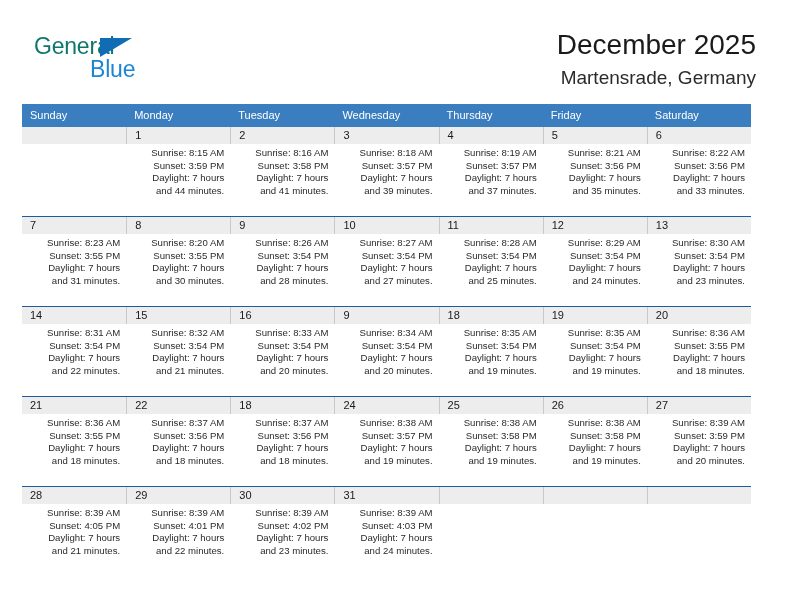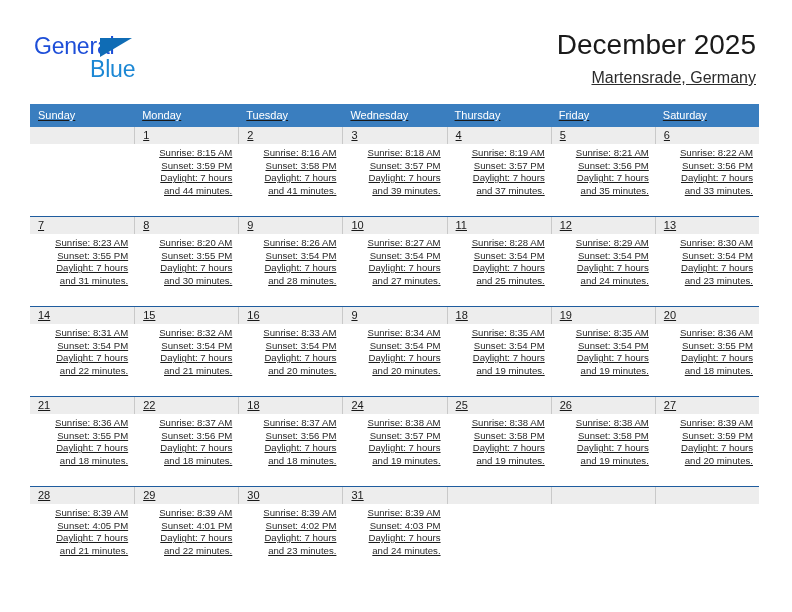--- a/index.html
+++ b/index.html
@@ -34,21 +34,21 @@
     top: 33px;
     width: 190px;
     height: 52px;
   }
   .logo-general {
     position: absolute;
     left: 0;
     top: 0;
     font-size: 23px;
     letter-spacing: -0.2px;
-    color: #1d4ed8;
+    color: #0f766e;
     font-family: "Liberation Sans", sans-serif;
     text-align: center;
   }
   .logo-flag {
     position: absolute;
     left: 66px;
     top: 5px;
     width: 0;
     height: 0;
     border-left: 32px solid #0f6cb5;
@@ -70,37 +70,35 @@
     text-align: right;
   }
   .cal-title {
     font-size: 28px;
     font-weight: normal;
     color: #1a1a1a;
     line-height: 34px;
     white-space: nowrap;
   }
   .cal-subtitle {
-    font-size: 16px;
+    font-size: 19px;
     color: #2b2b2b;
     line-height: 20px;
     margin-top: 6px;
     white-space: nowrap;
-    text-decoration: underline;
   }
 
   
   .cal {
     position: absolute;
-    left: 30px;
+    left: 22px;
     top: 104px;
     width: 729px;
     border-collapse: collapse;
     table-layout: fixed;
-    text-decoration: underline;
   }
   .cal th {
     background: #3a7ebf;
     color: #ffffff;
     font-size: 11px;
     font-weight: normal;
     text-align: left;
     padding: 5px 0 5px 8px;
     height: 11px;
     line-height: 13px;

